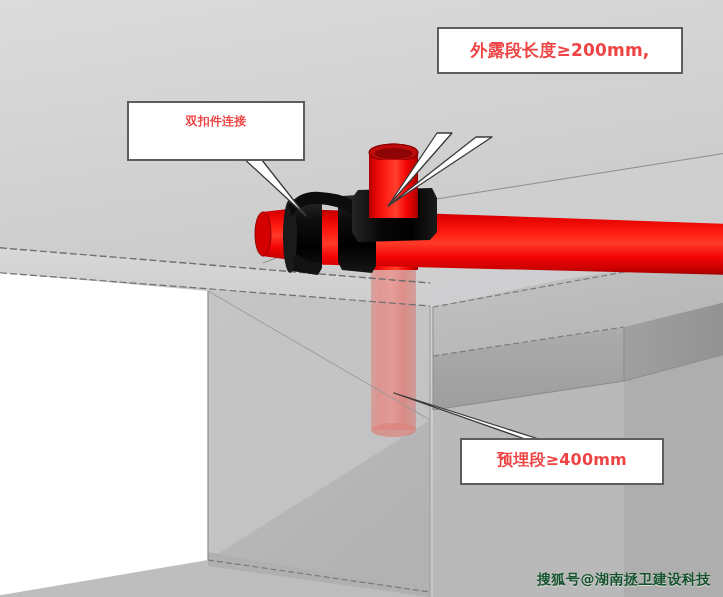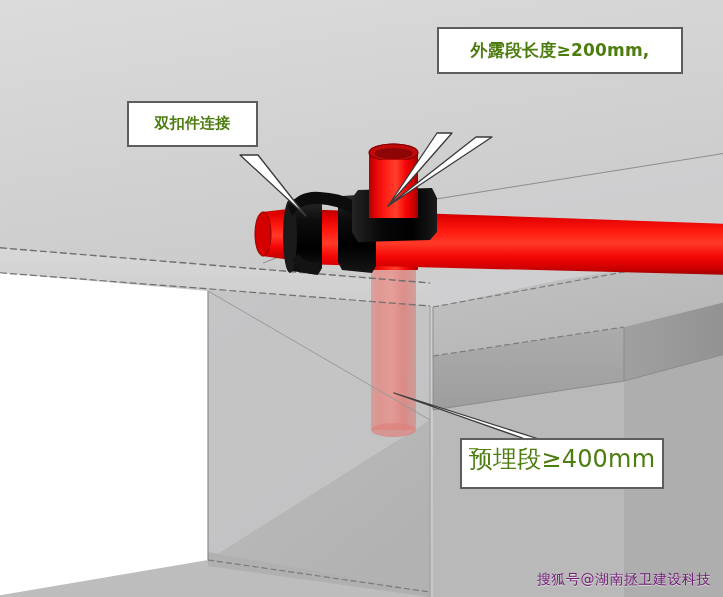--- a/index.html
+++ b/index.html
@@ -23,21 +23,21 @@
     top: 0;
     width: 723px;
     height: 597px;
   }
   
   .callout {
     position: absolute;
     box-sizing: border-box;
     background: #ffffff;
     border: 2px solid #5d5d5d;
-    color: #4d7c0f;
+    color: #ef4444;
     text-align: center;
     font-family: "DejaVu Sans", "Liberation Sans", sans-serif;
     line-height: 1.42;
     letter-spacing: 0.2px;
     z-index: 40;
   }
   .callout .line {
     display: block;
     white-space: nowrap;
   }
@@ -45,41 +45,41 @@
     left: 437px;
     top: 27px;
     width: 246px;
     padding: 9px 6px 10px 6px;
     font-size: 17px;
     font-weight: 600;
   }
   #callout-fastener {
     left: 127px;
     top: 101px;
-    width: 131px;
-    padding: 10px 4px 11px 4px;
-    font-size: 15px;
+    width: 178px;
+    padding: 10px 4px 29px 4px;
+    font-size: 12px;
     font-weight: 600;
   }
   #callout-embedded {
     left: 460px;
     top: 438px;
     width: 204px;
-    padding: 2px 4px 11px 4px;
-    font-size: 24px;
-    font-weight: 400;
+    padding: 9px 4px 11px 4px;
+    font-size: 16px;
+    font-weight: 700;
   }
   
   #watermark {
     position: absolute;
     right: 12px;
     bottom: 8px;
     font-size: 14px;
-    font-weight: 400;
-    color: #701a75;
+    font-weight: 700;
+    color: #14532d;
     letter-spacing: 0.5px;
     text-shadow: 0 1px 0 rgba(255,255,255,0.55);
     z-index: 60;
     white-space: nowrap;
     text-align: right;
   }
 </style>
 </head>
 <body>
 

